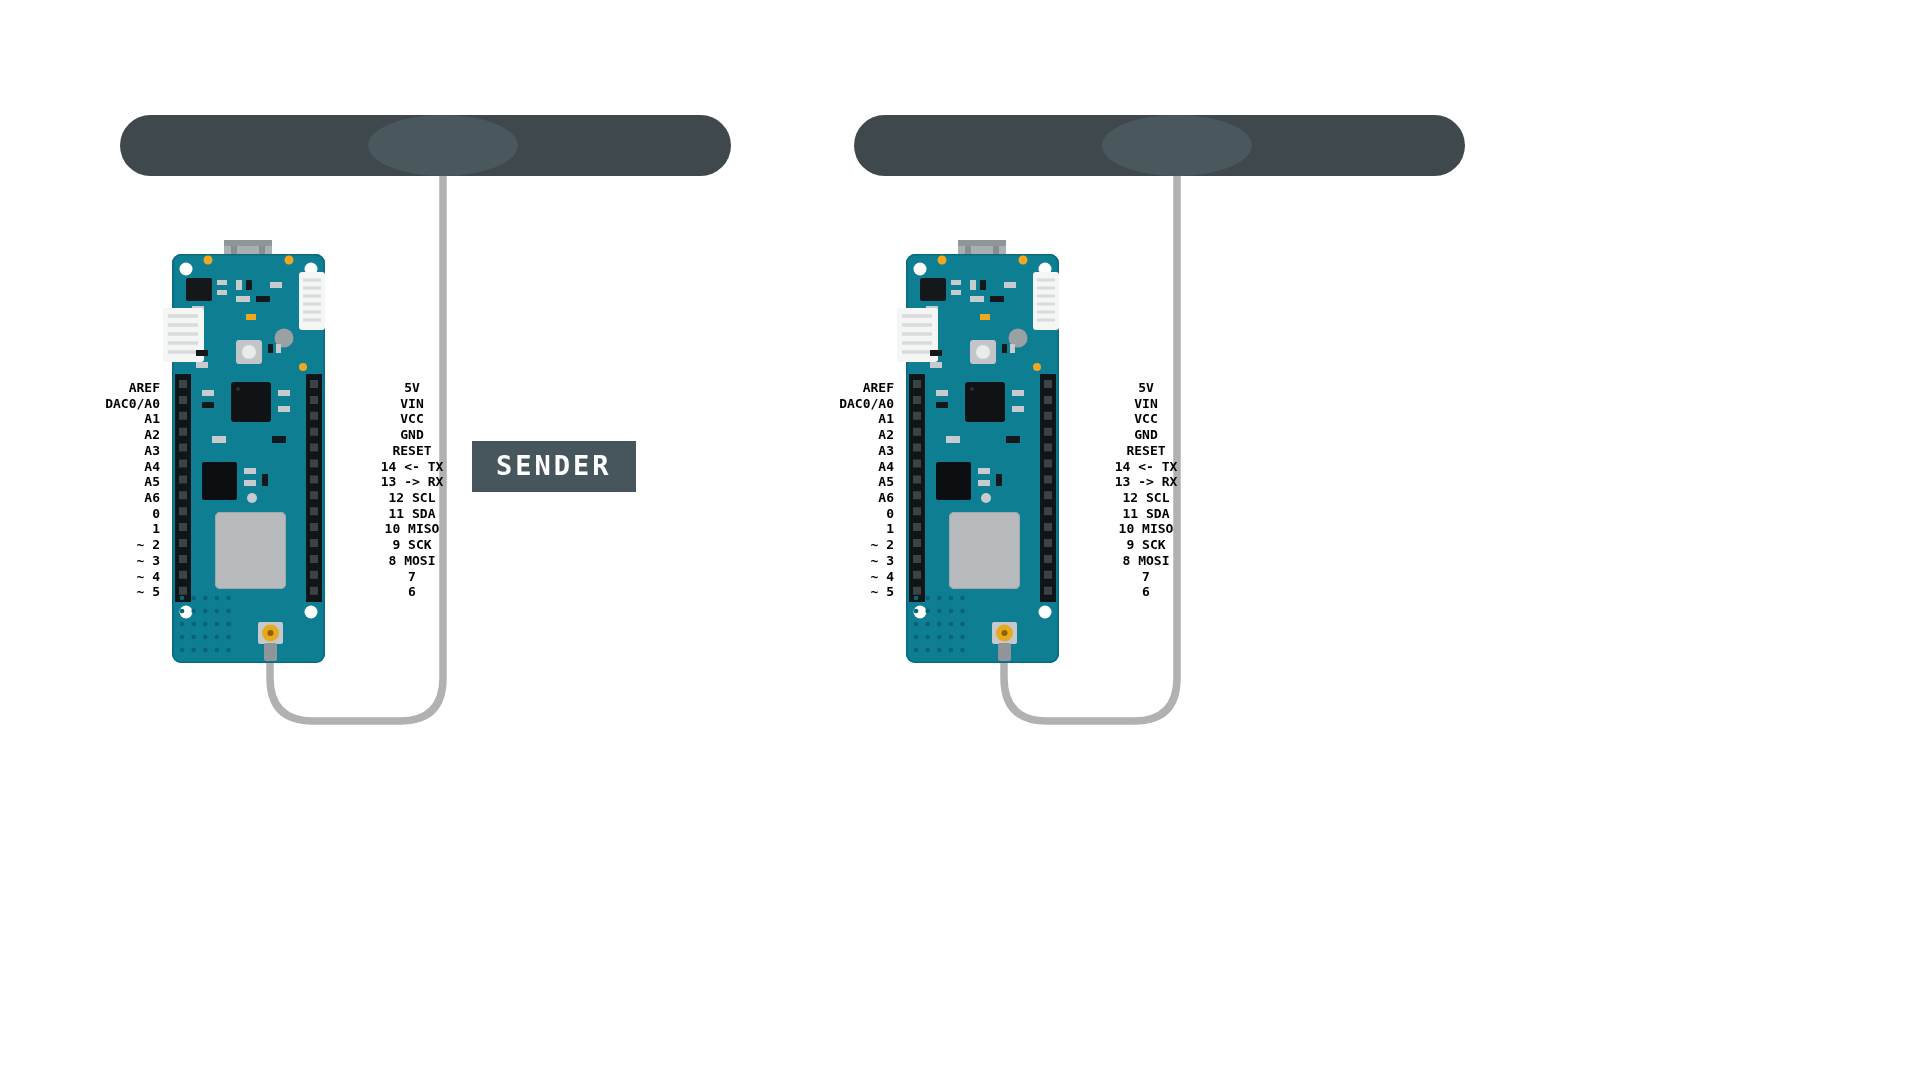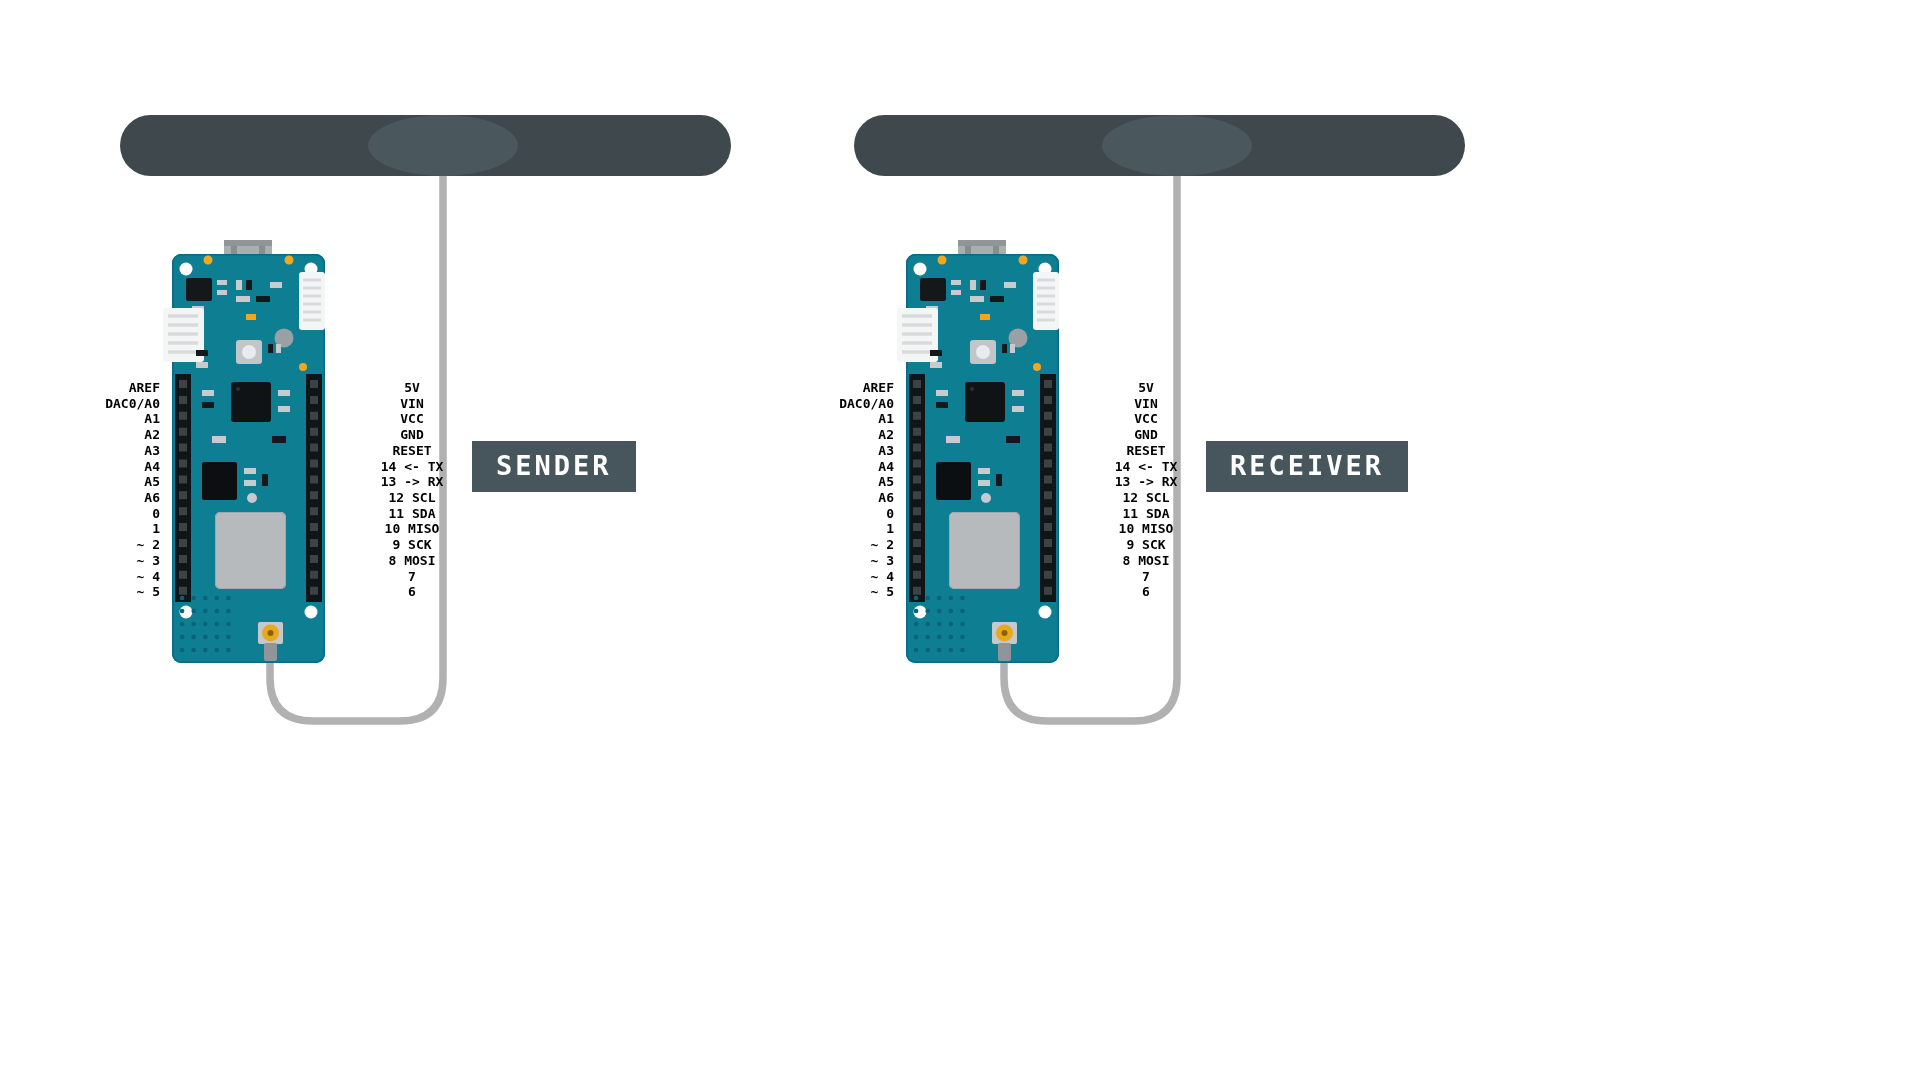--- a/index.html
+++ b/index.html
@@ -212,16 +212,15 @@
         <div class="pin-label">14 &lt;- TX</div>
         <div class="pin-label">13 -&gt; RX</div>
         <div class="pin-label">12 SCL</div>
         <div class="pin-label">11 SDA</div>
         <div class="pin-label">10 MISO</div>
         <div class="pin-label">9 SCK</div>
         <div class="pin-label">8 MOSI</div>
         <div class="pin-label">7</div>
         <div class="pin-label">6</div>
       </div>
-    <div class="role-label">RECEIVER</div>
   </section>
 
 </div>
 
 </body></html>

